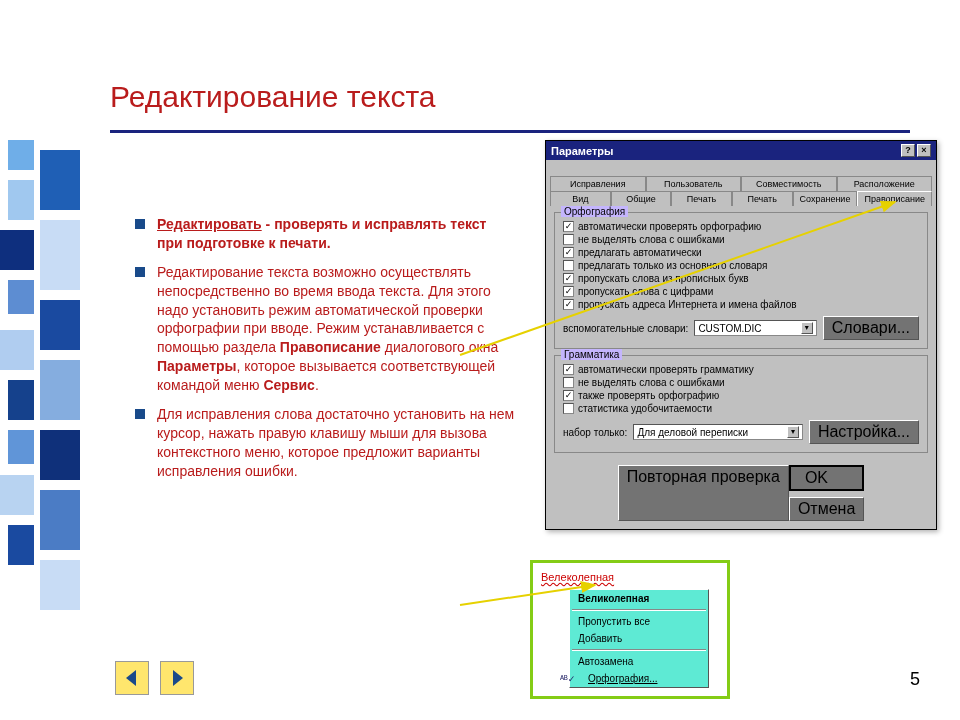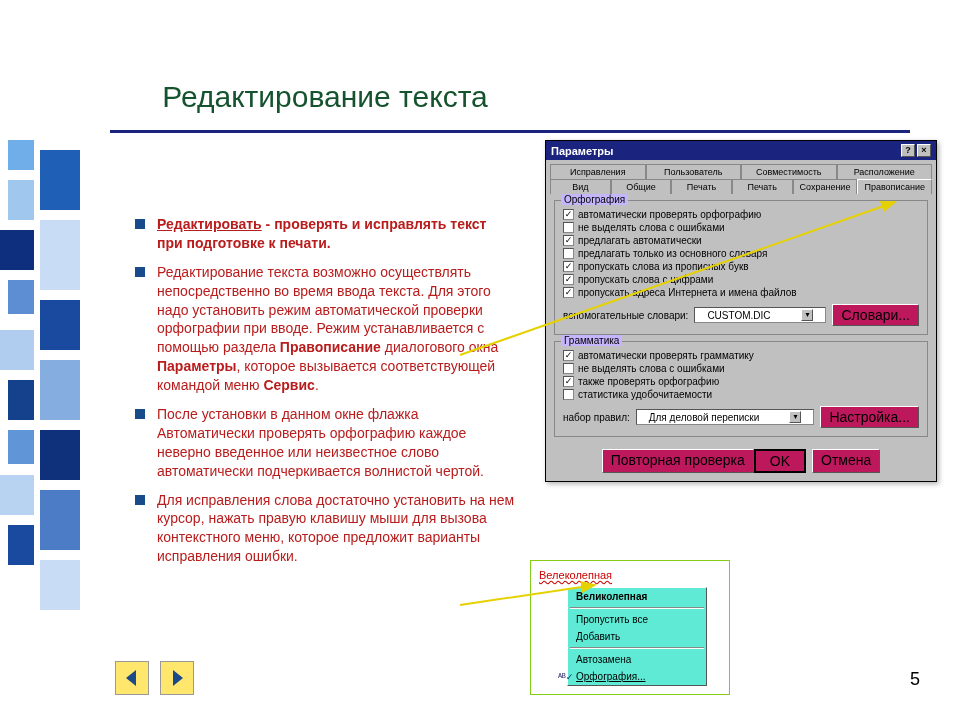--- a/index.html
+++ b/index.html
@@ -18,24 +18,23 @@
     width: 90px; height: 720px;
   }
   .sidebar .block { position: absolute; }
   .main {
     position: absolute;
     left: 110px; top: 80px;
     width: 430px;
   }
   .title {
     font-size: 30px;
-    color: #14532d;
+    color: #b91c1c;
     font-weight: normal;
     margin-bottom: 60px;
-    text-align: center;
   }
   .divider {
     position: absolute;
     left: 110px; top: 130px;
     width: 800px; height: 3px;
     background: #1a237e;
   }
   .bullets {
     position: absolute;
     left: 135px;
@@ -83,21 +82,21 @@
     border: 1px solid #fff;
     border-right-color: #555; border-bottom-color: #555;
     font-size: 9px;
     text-align: center;
     line-height: 11px;
     color: #000;
   }
   .tabs {
     display: flex;
     flex-wrap: wrap;
-    padding: 4px 4px 0 4px;
+    padding: 16px 4px 0 4px;
   }
   .tab {
     background: #c0c0c0;
     border: 1px solid #888;
     border-bottom: none;
     padding: 2px 6px;
     font-size: 9px;
     margin-right: 0;
     white-space: nowrap;
   }
@@ -142,55 +141,55 @@
     display: flex;
     align-items: center;
     margin-top: 6px;
     gap: 6px;
   }
   .field-label { font-size: 10px; }
   .select {
     background: #fff;
     border: 1px solid #888;
     border-top-color: #555; border-left-color: #555;
-    padding: 1px 12px;
+    padding: 1px 3px;
     flex: 1;
     font-size: 10px;
     display: flex;
     justify-content: space-between;
     align-items: center;
   }
   .select .arrow {
     width: 12px; height: 12px;
     background: #c0c0c0;
     border: 1px solid #fff;
     border-right-color: #555; border-bottom-color: #555;
     text-align: center;
     line-height: 10px;
     font-size: 8px;
   }
   .btn {
-    background: #be185d;
+    background: #737373;
     border: 1px solid #fff;
     border-right-color: #555; border-bottom-color: #555;
     padding: 2px 8px;
-    font-size: 14px;
+    font-size: 16px;
     white-space: nowrap;
   }
   .dlg-bottom {
     display: flex;
     justify-content: center;
     padding: 6px 8px 8px 8px;
   }
-  .dlg-bottom .right { display: flex; gap: 6px; }
+  .dlg-bottom .right { display: flex; gap: 6px; flex-direction: column; }
   .context-box {
     position: absolute;
     left: 530px; top: 560px;
     width: 200px;
-    border: 1px solid #84cc16;
+    border: 3px solid #84cc16;
     padding: 8px;
     background: #fff;
     font-family: Tahoma, sans-serif;
   }
   .context-box .misspell {
     color: #c00;
     font-size: 11px;
     margin-bottom: 6px;
   }
   .ctx-menu {
@@ -203,21 +202,21 @@
   .ctx-item {
     padding: 3px 8px;
     font-size: 10px;
   }
   .ctx-item.bold { font-weight: bold; }
   .ctx-sep {
     border-top: 1px solid #888;
     border-bottom: 1px solid #fff;
     margin: 2px 2px;
   }
-  .ctx-icon-row { display: flex; align-items: center; }
+  .ctx-icon-row { display: flex; align-items: center; gap: 10px; }
   .ctx-icon { width: 14px; margin-left: -18px; margin-right: 4px; font-size: 9px; color: #226; }
   .page-num {
     position: absolute;
     right: 40px; bottom: 30px;
     font-size: 18px;
   }
   .nav-arrow {
     position: absolute;
     bottom: 25px;
     width: 34px; height: 34px;
@@ -269,24 +268,20 @@
   <div class="bullet">
     <div class="sq"></div>
     <div class="txt"><span class="bold underline">Редактировать</span><span class="bold"> - проверять и исправлять текст при подготовке к печати.</span></div>
   </div>
   <div class="bullet">
     <div class="sq"></div>
     <div class="txt"><span>Редактирование текста возможно осуществлять непосредственно во время ввода текста. Для этого надо установить режим автоматической проверки орфографии при вводе. Режим устанавливается с помощью раздела </span><span class="bold">Правописание</span><span> диалогового окна </span><span class="bold">Параметры</span><span>, которое вызывается соответствующей командой меню </span><span class="bold">Сервис</span><span>.</span></div>
   </div>
   <div class="bullet">
     <div class="sq"></div>
-    <div class="txt">После установки в данном окне флажка Автоматически проверять орфографию каждое неверно введенное или неизвестное слово автоматически подчеркивается волнистой чертой.</div>
-  </div>
-  <div class="bullet">
-    <div class="sq"></div>
     <div class="txt">Для исправления слова достаточно установить на нем курсор, нажать правую клавишу мыши для вызова контекстного меню, которое предложит варианты исправления ошибки.</div>
   </div>
 </div>
 
 <div class="dialog">
   <div class="dlg-title">
     <span>Параметры</span>
     <span class="ctrls">
       <span class="ctrl-btn">?</span>
       <span class="ctrl-btn">×</span>
@@ -361,21 +356,21 @@
       </div>
     <div class="chk-row">
         <div class="chk">✓</div>
         <span>также проверять орфографию</span>
       </div>
     <div class="chk-row">
         <div class="chk"></div>
         <span>статистика удобочитаемости</span>
       </div>
     <div class="field-row">
-      <span class="field-label">набор правил:</span>
+      <span class="field-label">набор только:</span>
       <div class="select">
         <span>Для деловой переписки</span>
         <span class="arrow">▾</span>
       </div>
       <div class="btn">Настройка...</div>
     </div>
   </div>
 
   <div class="dlg-bottom">
     <div class="btn">Повторная проверка</div>

